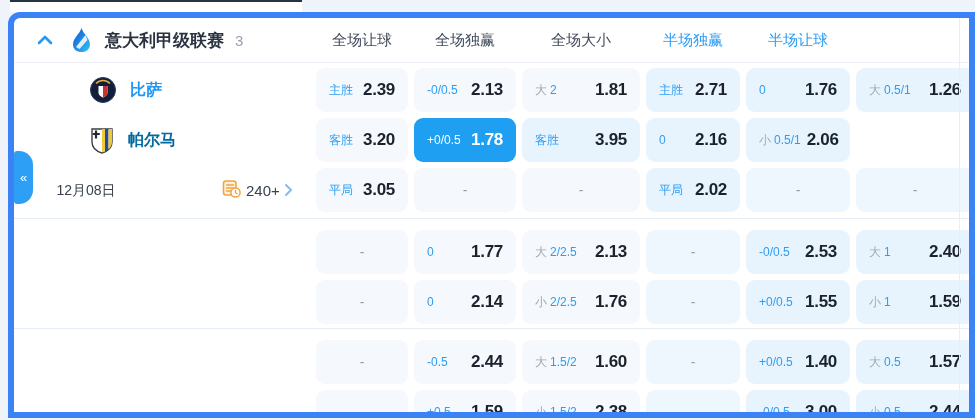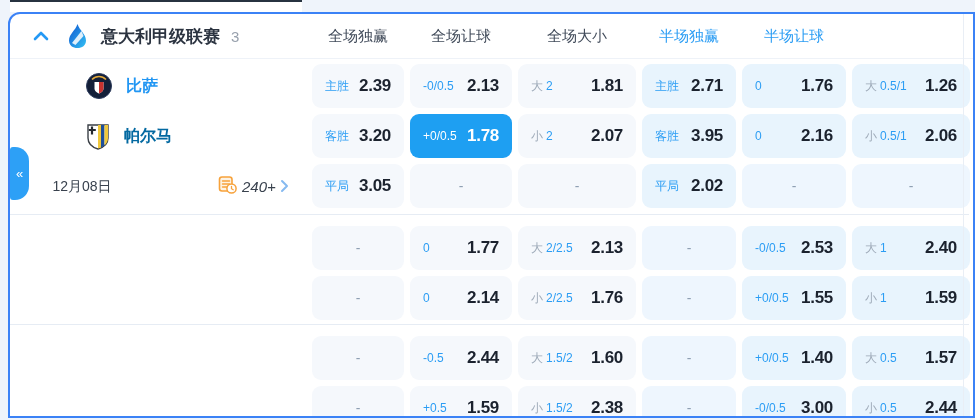--- a/index.html
+++ b/index.html
@@ -4,21 +4,21 @@
 <style>
   * { margin:0; padding:0; box-sizing:border-box; }
   html,body { width:975px; height:420px; overflow:hidden;
     font-family:"Liberation Sans","DejaVu Sans",sans-serif; background:#eff4fb; }
   .page { position:relative; width:975px; height:420px; }
 
   .dropdown-edge { position:absolute; left:10px; top:0; width:292px; height:2px; background:#273340; }
   .dropdown-white { position:absolute; left:10px; top:2px; width:292px; height:10px; background:#ffffff; }
 
   .panel { position:absolute; left:8px; top:12px; width:967px; height:406px;
-    background:#ffffff; border:2px solid #3b82f6; border-radius:12px 0 0 0; overflow:hidden; }
+    background:#ffffff; border:6px solid #3b82f6; border-radius:12px 0 0 0; overflow:hidden; }
 
   .grid { display:grid; grid-template-columns:288px 92px 102px 118px 94px 104px 118px;
     column-gap:6px; padding-left:8px; }
 
   
   .hdr { height:45px; align-items:center; border-bottom:1px solid #eef2f8; }
   .league-cell { display:flex; align-items:center; }
   .chev-up { margin-left:14px; display:flex; }
   .logo { margin-left:16px; display:flex; }
   .league-title { margin-left:12px; font-size:17px; font-weight:bold; color:#2b3340; }
@@ -49,21 +49,21 @@
 
   
   .team-row { position:absolute; left:12px; top:0; width:100%; height:44px;
     display:flex; align-items:center; }
   .badge { margin-left:64px; display:flex; }
   .team-name { margin-left:14px; font-size:16px; font-weight:bold; color:#0369a1; }
   .team-name.home { color:#2196f3; }
   .meta-row { position:absolute; left:0; top:0; width:100%; height:44px;
     display:flex; align-items:center; }
   .dt { margin-left:12px; width:120px; text-align:center; font-size:14px; color:#39424e; line-height:18px; }
-  .more-markets { margin-left:76px; display:flex; align-items:center; cursor:pointer;font-style:italic; }
+  .more-markets { margin-left:76px; display:flex; align-items:center; cursor:pointer; }
   .mm-count { font-size:15px; color:#39424e; margin-left:5px; }
   .mm-chev { margin-left:4px; display:flex; }
 
   .collapse-tab { position:absolute; left:0; top:88px; width:19px; height:53px;
     background:#2da0f6; border-radius:3px 14px 14px 3px; display:flex; align-items:center;
     justify-content:center; cursor:pointer; z-index:5; }
   .collapse-tab span { color:#fff; font-size:13px; }
 
   .right-edge { position:absolute; right:9px; top:0; bottom:0; width:1px; background:#e9eef5; }
 </style>
@@ -91,22 +91,22 @@
                   <stop offset="1" stop-color="#34c1f4"></stop>
             </linearGradient>
               </defs>
             <path d="M11.5 1 C9.5 7.5 3 11 3 17.5 C3 22.5 7 25 11.5 25 C16 25 20 22.5 20 17.5 C20 11 13.5 7.5 11.5 1 Z" fill="url(#sg)"></path>
             <path d="M6 20 L15.5 8 L17.5 13 L9.5 22 Z" fill="#ffffff" opacity="0.85"></path>
           </svg>
         </span>
         <span class="league-title">意大利甲级联赛</span>
         <span class="match-count">3</span>
       </div>
+      <div class="col-head">全场让球</div>
       <div class="col-head">全场独赢</div>
-      <div class="col-head">全场让球</div>
       <div class="col-head">全场大小</div>
       <div class="col-head half">半场独赢</div>
       <div class="col-head half">半场让球</div>
     </div>
 
     <div class="body">
       <div class="collapse-tab">
         <span>«</span>
       </div>
 
@@ -140,24 +140,20 @@
           </div>
           <div class="grid odds-row">
             <div class="left-cell"></div>
             <div class="cell">
               <span class="lab"><span>客胜</span></span>
               <span class="odds">3.20</span>
             </div>
             <div class="cell selected">
               <span class="lab"><span>+0/0.5</span></span>
               <span class="odds">1.78</span>
-            </div>
-            <div class="cell">
-              <span class="lab"><span class="pfx">小</span><span>2</span></span>
-              <span class="odds">2.07</span>
             </div>
             <div class="cell half">
               <span class="lab"><span>客胜</span></span>
               <span class="odds">3.95</span>
             </div>
             <div class="cell half">
               <span class="lab"><span>0</span></span>
               <span class="odds">2.16</span>
             </div>
             <div class="cell half">

